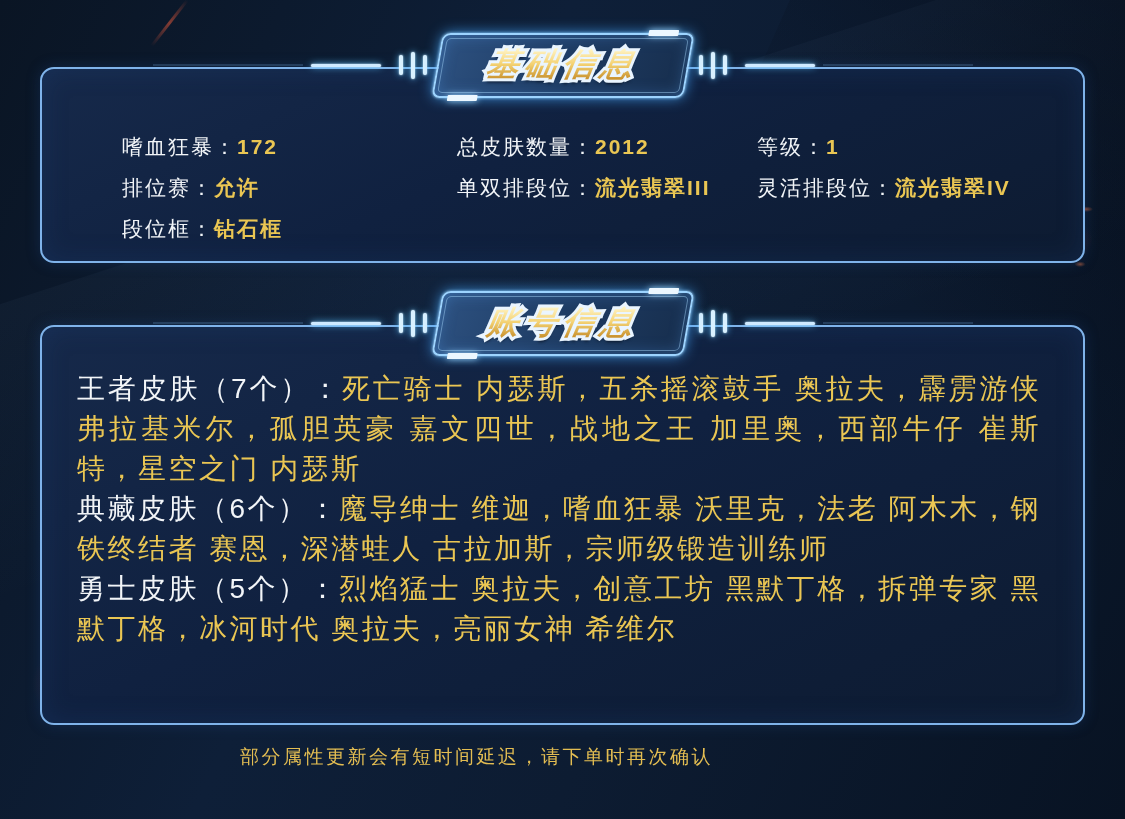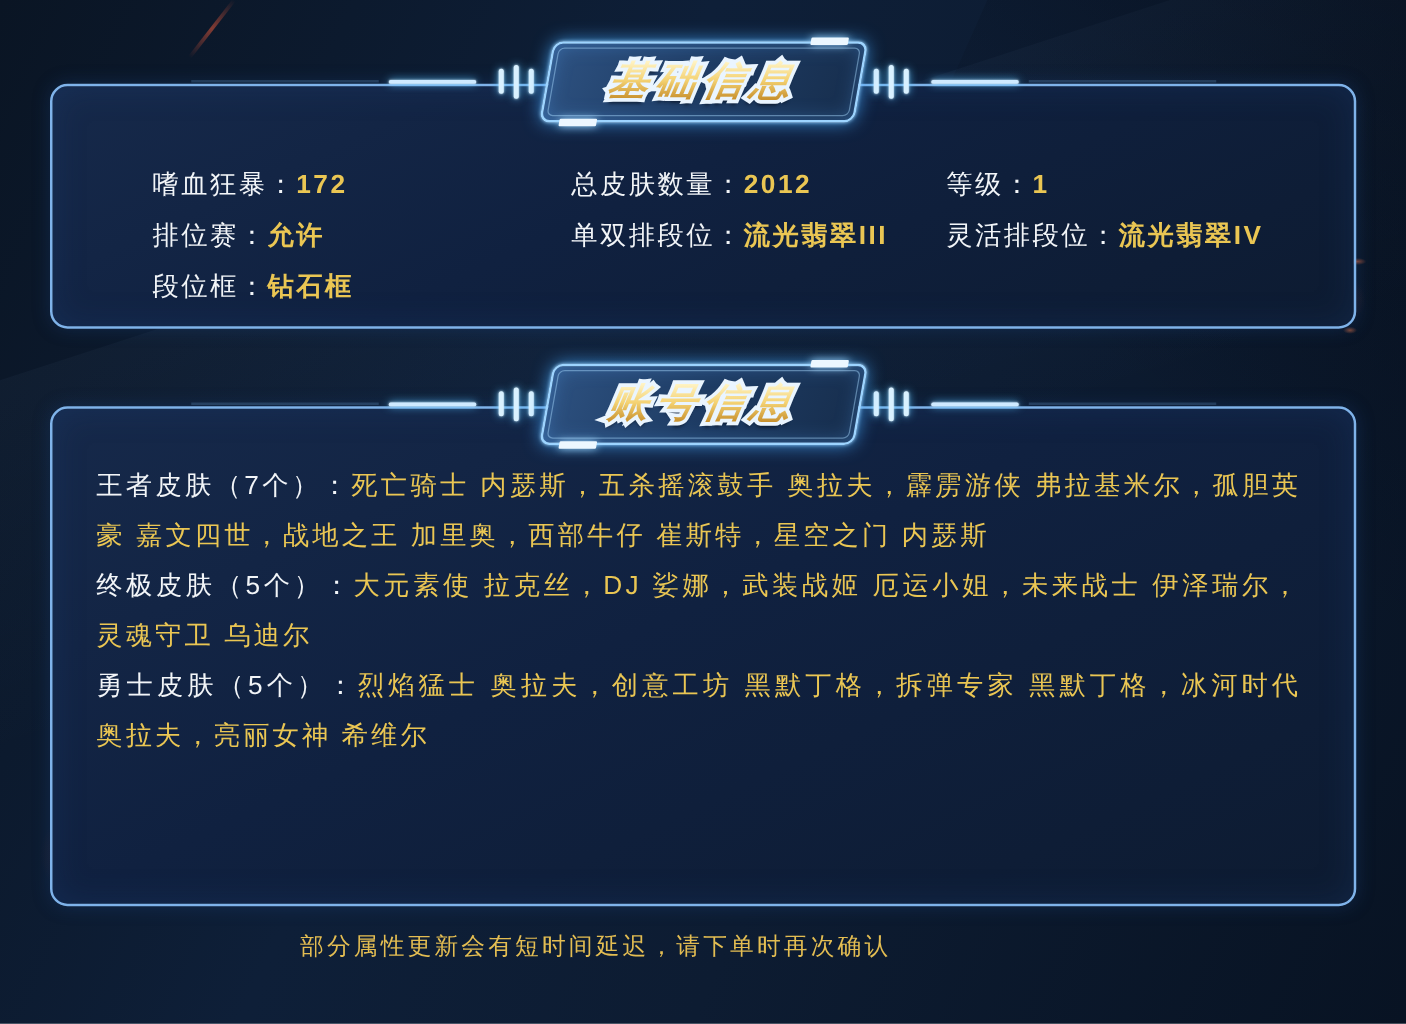--- a/index.html
+++ b/index.html
@@ -125,21 +125,21 @@
     padding: 57px 20px 0 80px;
     font-size:21px; letter-spacing:2px;
   }
   .lbl { color:#f2f5f8; }
   .val { color:#eac653; }
   .info-grid .val { font-weight:700; }
 
   
   .acct-body {
     padding: 42px 42px 0 35px;
-    font-size:21px; line-height:40px; letter-spacing:2.5px;
+    font-size:28px; line-height:40px; letter-spacing:2.5px;
     text-align: justify;
   }
   .acct-line { margin:0; }
   .acct-line .val { color:#eac653; }
 
   
   .footer-note {
     position:absolute; top:744px; left:0; width:953px;
     text-align:center; color:#e3bd52;
     font-size:19px; letter-spacing:2.5px;
@@ -164,21 +164,21 @@
     <div><span class="lbl">单双排段位：</span><span class="val">流光翡翠III</span></div>
     <div><span class="lbl">灵活排段位：</span><span class="val">流光翡翠IV</span></div>
     <div><span class="lbl">段位框：</span><span class="val">钻石框</span></div>
     <div></div>
   </div>
 </div>
 
 <div class="panel" id="panel-account">
   <div class="acct-body">
     <p class="acct-line"><span class="lbl">王者皮肤（7个）：</span><span class="val">死亡骑士 内瑟斯，五杀摇滚鼓手 奥拉夫，霹雳游侠 弗拉基米尔，孤胆英豪 嘉文四世，战地之王 加里奥，西部牛仔 崔斯特，星空之门 内瑟斯</span></p>
-    <p class="acct-line"><span class="lbl">终极皮肤（5个）：</span><span class="val">大元素使 拉克丝，DJ 娑娜，武装战姬 厄运小姐，未来战士 伊泽瑞尔，灵魂守卫 乌迪尔</span></p>
+    <p class="acct-line"><span class="lbl">典藏皮肤（6个）：</span><span class="val">魔导绅士 维迦，嗜血狂暴 沃里克，法老 阿木木，钢铁终结者 赛恩，深潜蛙人 古拉加斯，宗师级锻造训练师</span></p>
     <p class="acct-line"><span class="lbl">勇士皮肤（5个）：</span><span class="val">烈焰猛士 奥拉夫，创意工坊 黑默丁格，拆弹专家 黑默丁格，冰河时代 奥拉夫，亮丽女神 希维尔</span></p>
   </div>
 </div>
 
 <div class="banner-row" id="banner-basic">
   <div class="outer-line"></div>
   <div class="hline"></div>
   <div class="tick-group">
     <div class="tick t1"></div>
     <div class="tick t2"></div>

